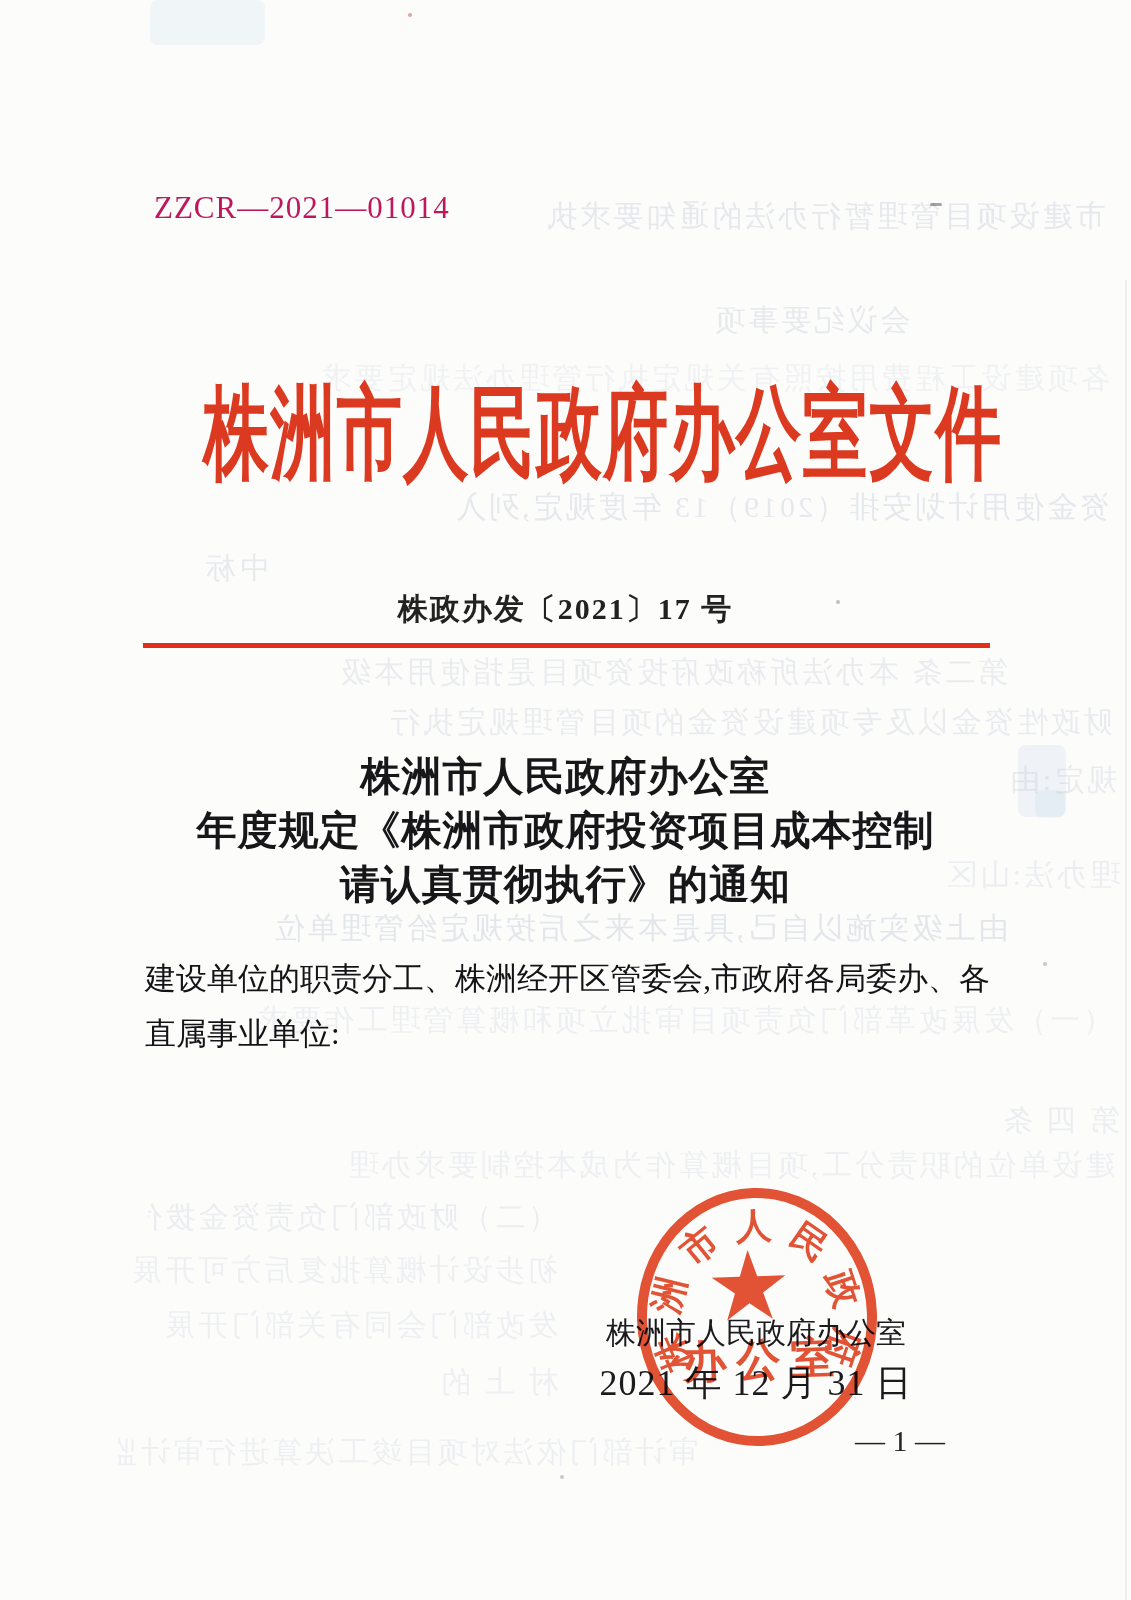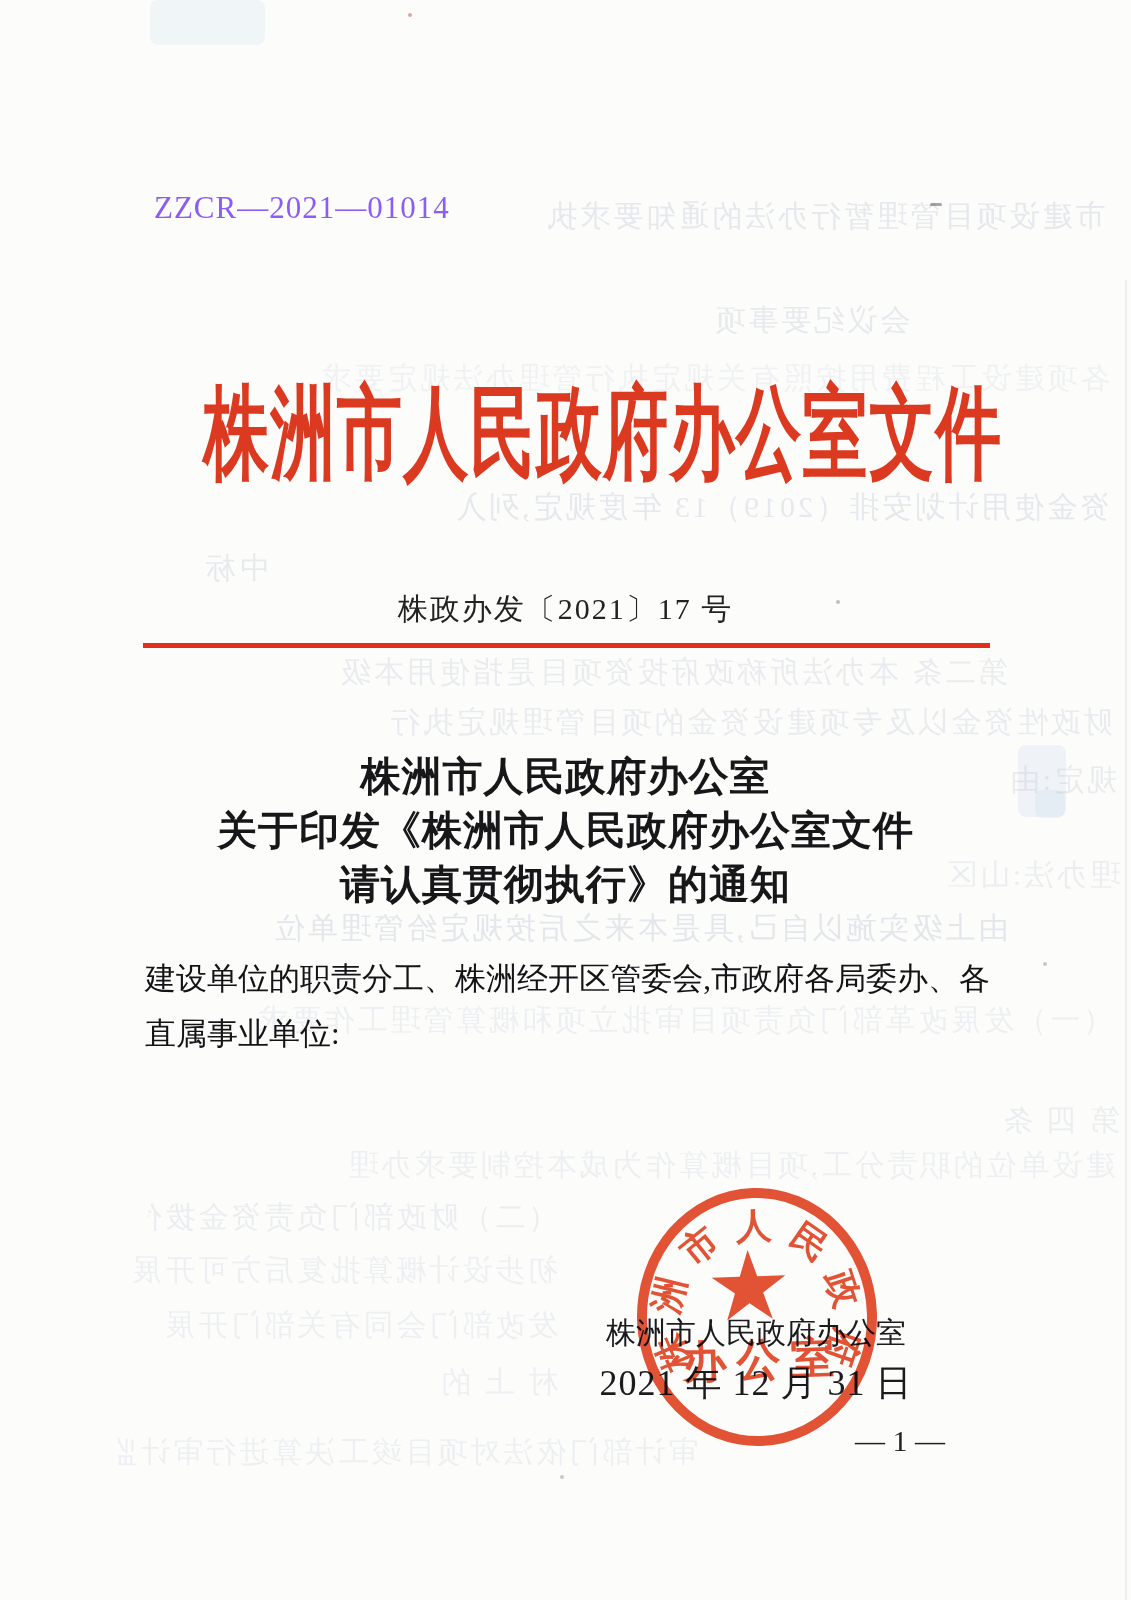--- a/index.html
+++ b/index.html
@@ -19,32 +19,32 @@
     font-family:"Liberation Serif","DejaVu Serif",serif;
     color:var(--ink);
   }
   
   .page::after{
     content:"";position:absolute;top:280px;bottom:0;right:4px;width:2px;
     background:rgba(60,60,70,0.07);
   }
   .docref{
     position:absolute;left:154px;top:190px;
-    font-size:31px;letter-spacing:1px;color:#8b5cf6;white-space:nowrap;
+    font-size:31px;letter-spacing:1px;color:#be185d;white-space:nowrap;
   }
   .redhead{
     position:absolute;left:0;right:0;top:380px;
     text-align:center;white-space:nowrap;
     font-size:102px;font-weight:bold;color:var(--header-red);
     transform:scaleX(0.64);transform-origin:50% 50%;
     letter-spacing:2px;line-height:1.05;
   }
   .docnum{
     position:absolute;left:0;right:0;top:589px;
-    text-align:center;font-size:30px;color:#222;letter-spacing:2px;
+    text-align:center;font-size:30px;color:#222;letter-spacing:2px;font-weight:bold;
   }
   .redrule{
     position:absolute;left:143px;top:643px;width:847px;height:5px;
     background:var(--rule-red);
   }
   .titleblock{
     position:absolute;left:0;right:0;top:750px;
     text-align:center;font-weight:bold;color:#17171a;
     font-size:40px;line-height:54px;letter-spacing:1px;
   }
@@ -138,21 +138,21 @@
   <div class="docref">ZZCR—2021—01014</div>
 
   <div class="redhead">株洲市人民政府办公室文件</div>
 
   <div class="docnum">株政办发〔2021〕17 号</div>
 
   <div class="redrule"></div>
 
   <div class="titleblock">
     <div>株洲市人民政府办公室</div>
-    <div>关于印发《株洲市人民政府办公室文件</div>
+    <div>年度规定《株洲市政府投资项目成本控制</div>
     <div>请认真贯彻执行》的通知</div>
   </div>
 
   <div class="body-text">
     <p>建设单位的职责分工、株洲经开区管委会,市政府各局委办、各直属事业单位:</p>
   </div>
 
   <div class="sigblock">
     <div class="sigline">株洲市人民政府办公室</div>
     <div class="dateline">2021 年 12 月 31 日</div>

